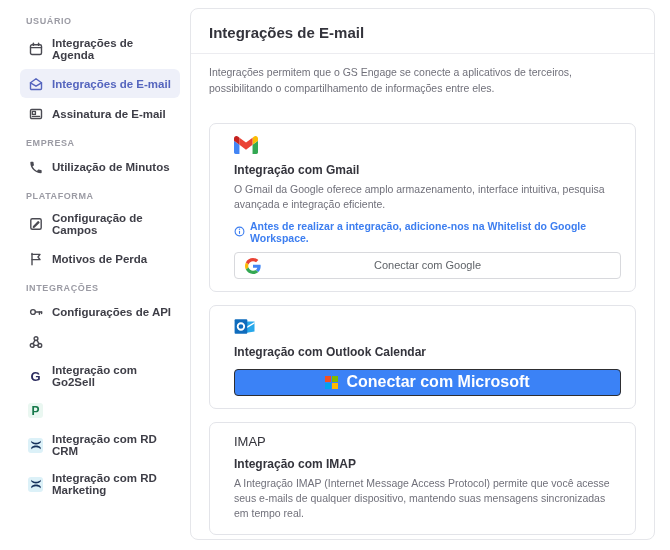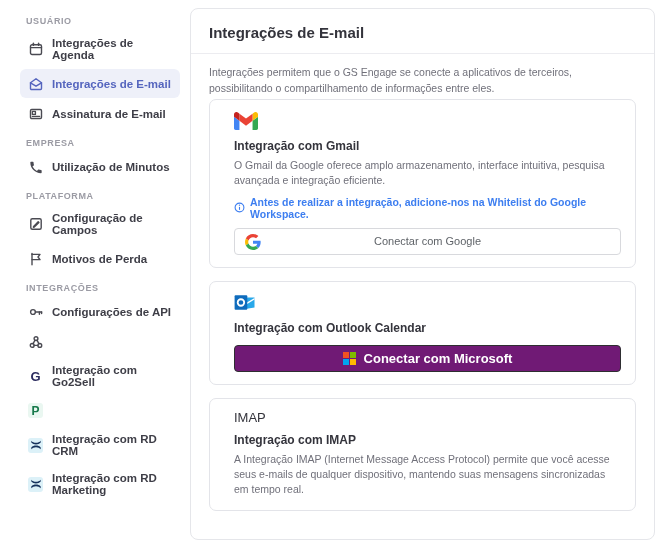--- a/index.html
+++ b/index.html
@@ -23,36 +23,36 @@
   .go2sell { color:#2b2b5e; font-size:13px; }
   .pipedrive { background:#eaf7f1; color:#17794b; font-size:12px; }
   .rd { background:#dcf1f8; }
   .rd svg { width:12px; height:12px; fill:#16325c; }
 
   
   .main { flex:1; padding:8px 15px 10px 0; }
   .main-card { background:#fff; border:1px solid #e5e6ea; border-radius:8px; height:532px; }
   .panel-header { padding:15px 18px 12px 18px; border-bottom:1px solid #ececf0; }
   .panel-header h1 { font-size:15px; font-weight:bold; color:#34343c; }
-  .panel-desc { padding:11px 18px 2px 18px; font-size:10.5px; line-height:1.5; color:#70707a; }
+  .panel-desc { padding:11px 18px 26px 18px; font-size:10.5px; line-height:1.5; color:#70707a; }
 
   .int-card { border:1px solid #e3e4e9; border-radius:7px; margin:0 18px 13px 18px; padding:11px 14px 12px 24px; }
   .int-card h2 { font-size:12px; font-weight:bold; color:#34343c; margin:8px 0 5px 0; }
   .int-card p.desc { font-size:10.5px; line-height:1.45; color:#70707a; }
   .int-logo { height:20px; display:flex; align-items:center; }
 
   .note { display:flex; align-items:center; gap:5px; margin:8px 0 8px 0; font-size:10.5px; font-weight:bold;
           color:#3d7ef0; cursor:pointer; }
   .note svg { width:11px; height:11px; flex:0 0 11px; }
 
   .btn { width:100%; display:flex; align-items:center; justify-content:center; gap:8px; height:27px;
          border-radius:4px; font-family:"Liberation Sans", sans-serif; font-size:11px; cursor:pointer; }
   .btn-google { position:relative; background:#fff; border:1px solid #d8d9dd; color:#5f6368; }
   .btn-google .g-logo { position:absolute; left:10px; top:5px; width:16px; height:16px; }
-  .btn-ms { background:#701a75; border:1px solid #2e2e31; color:#fff; font-weight:bold; font-size:13px; margin-top:10px; }
+  .btn-ms { background:#3b82f6; border:1px solid #2e2e31; color:#fff; font-weight:bold; font-size:16px; margin-top:10px; }
   .btn-ms svg { width:13px; height:13px; }
 
   .imap-heading { font-size:13px; font-weight:normal; color:#34343c; margin-bottom:8px; }
 </style>
 </head>
 <body>
 
 <div class="app">
 
   <nav class="sidebar">

